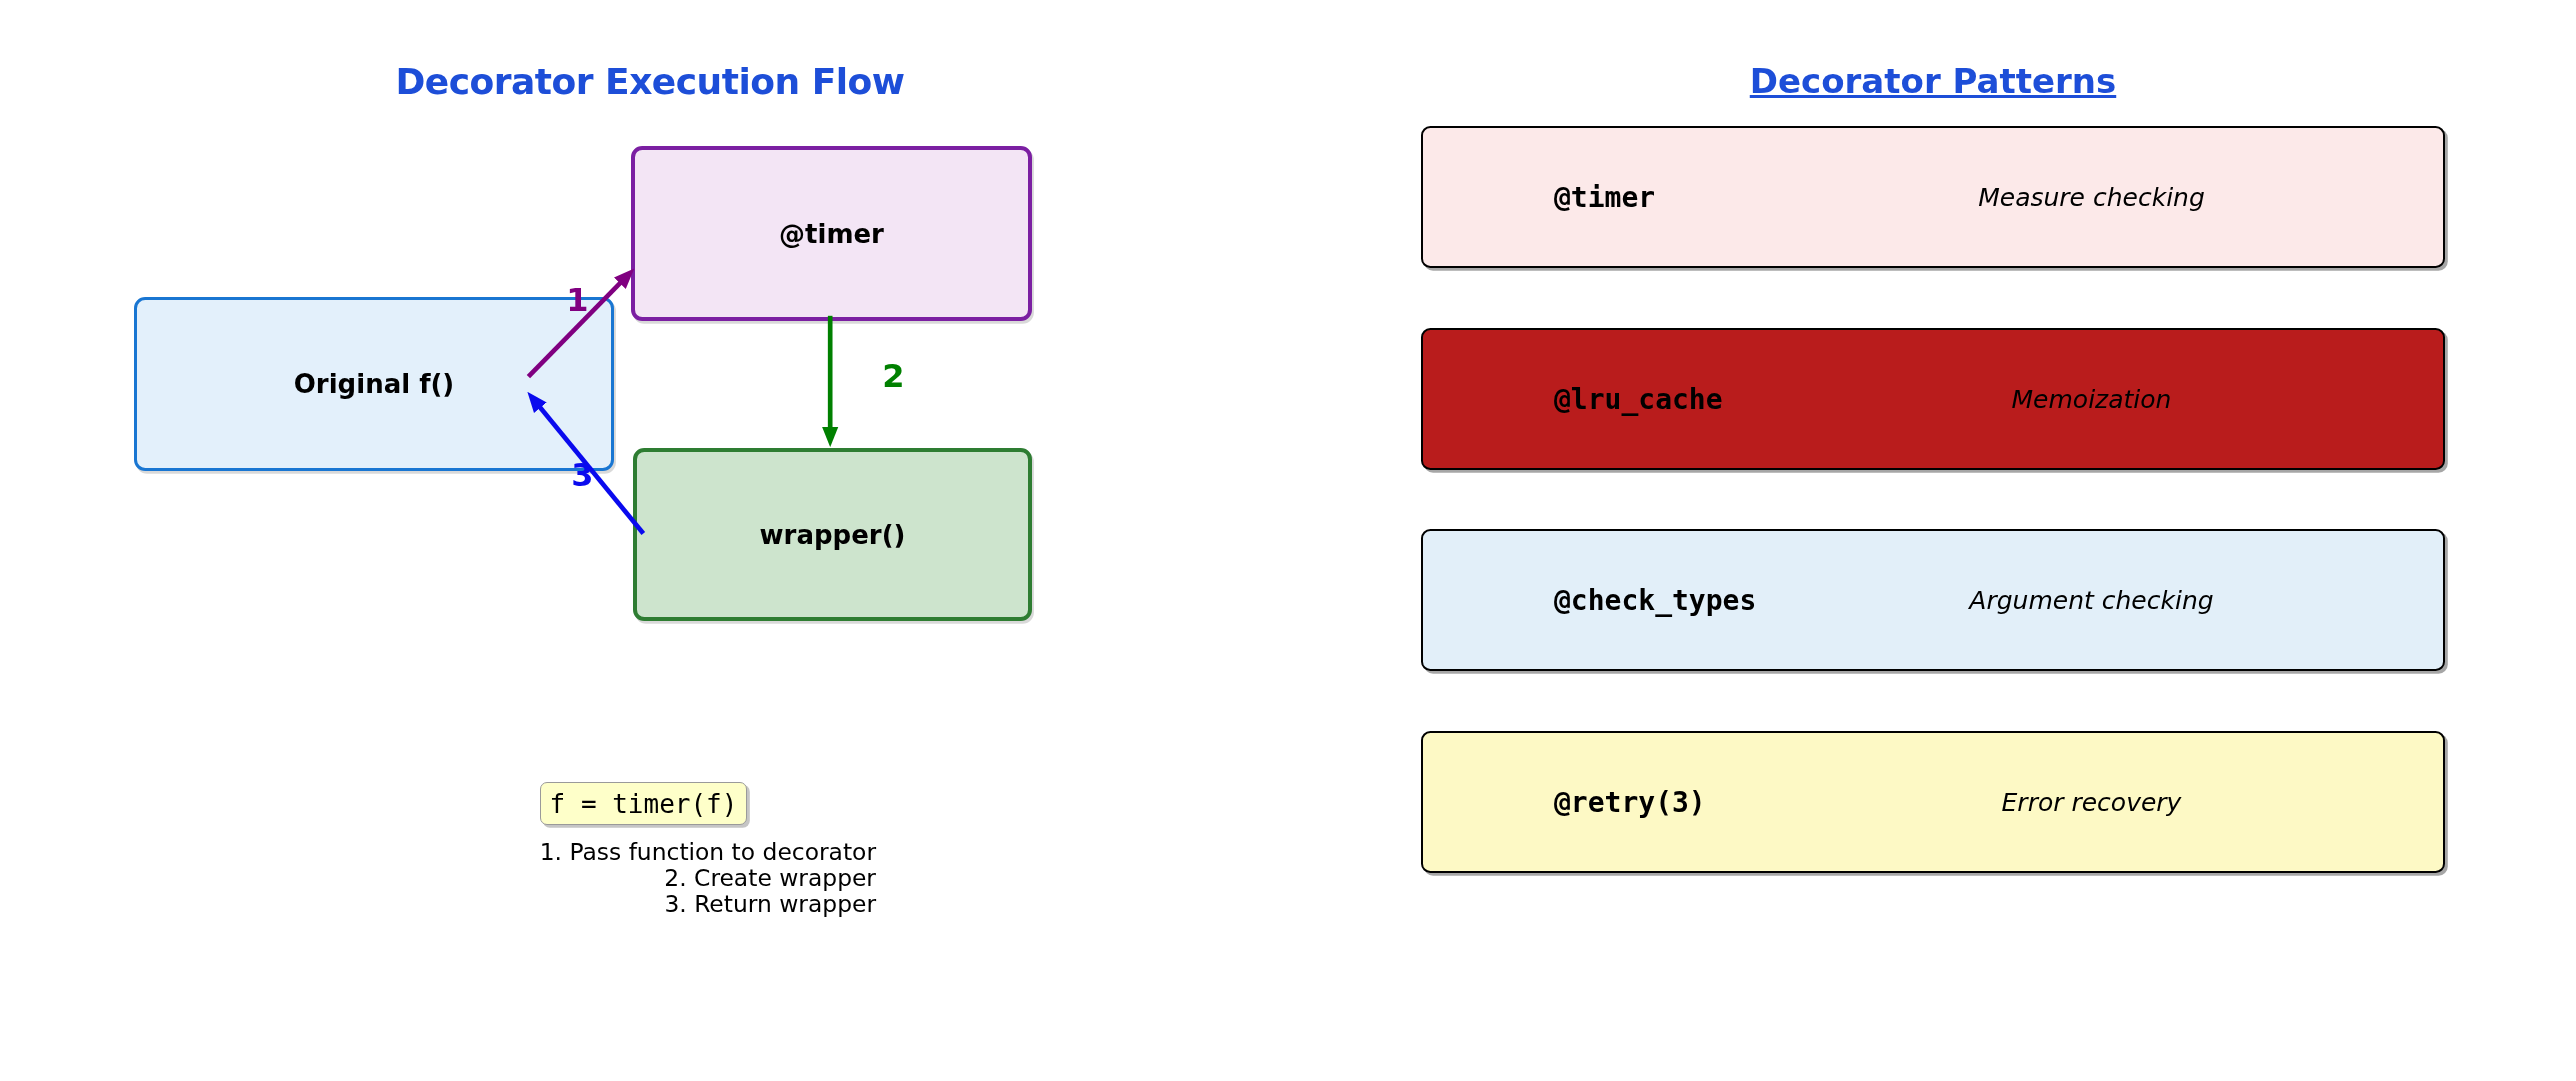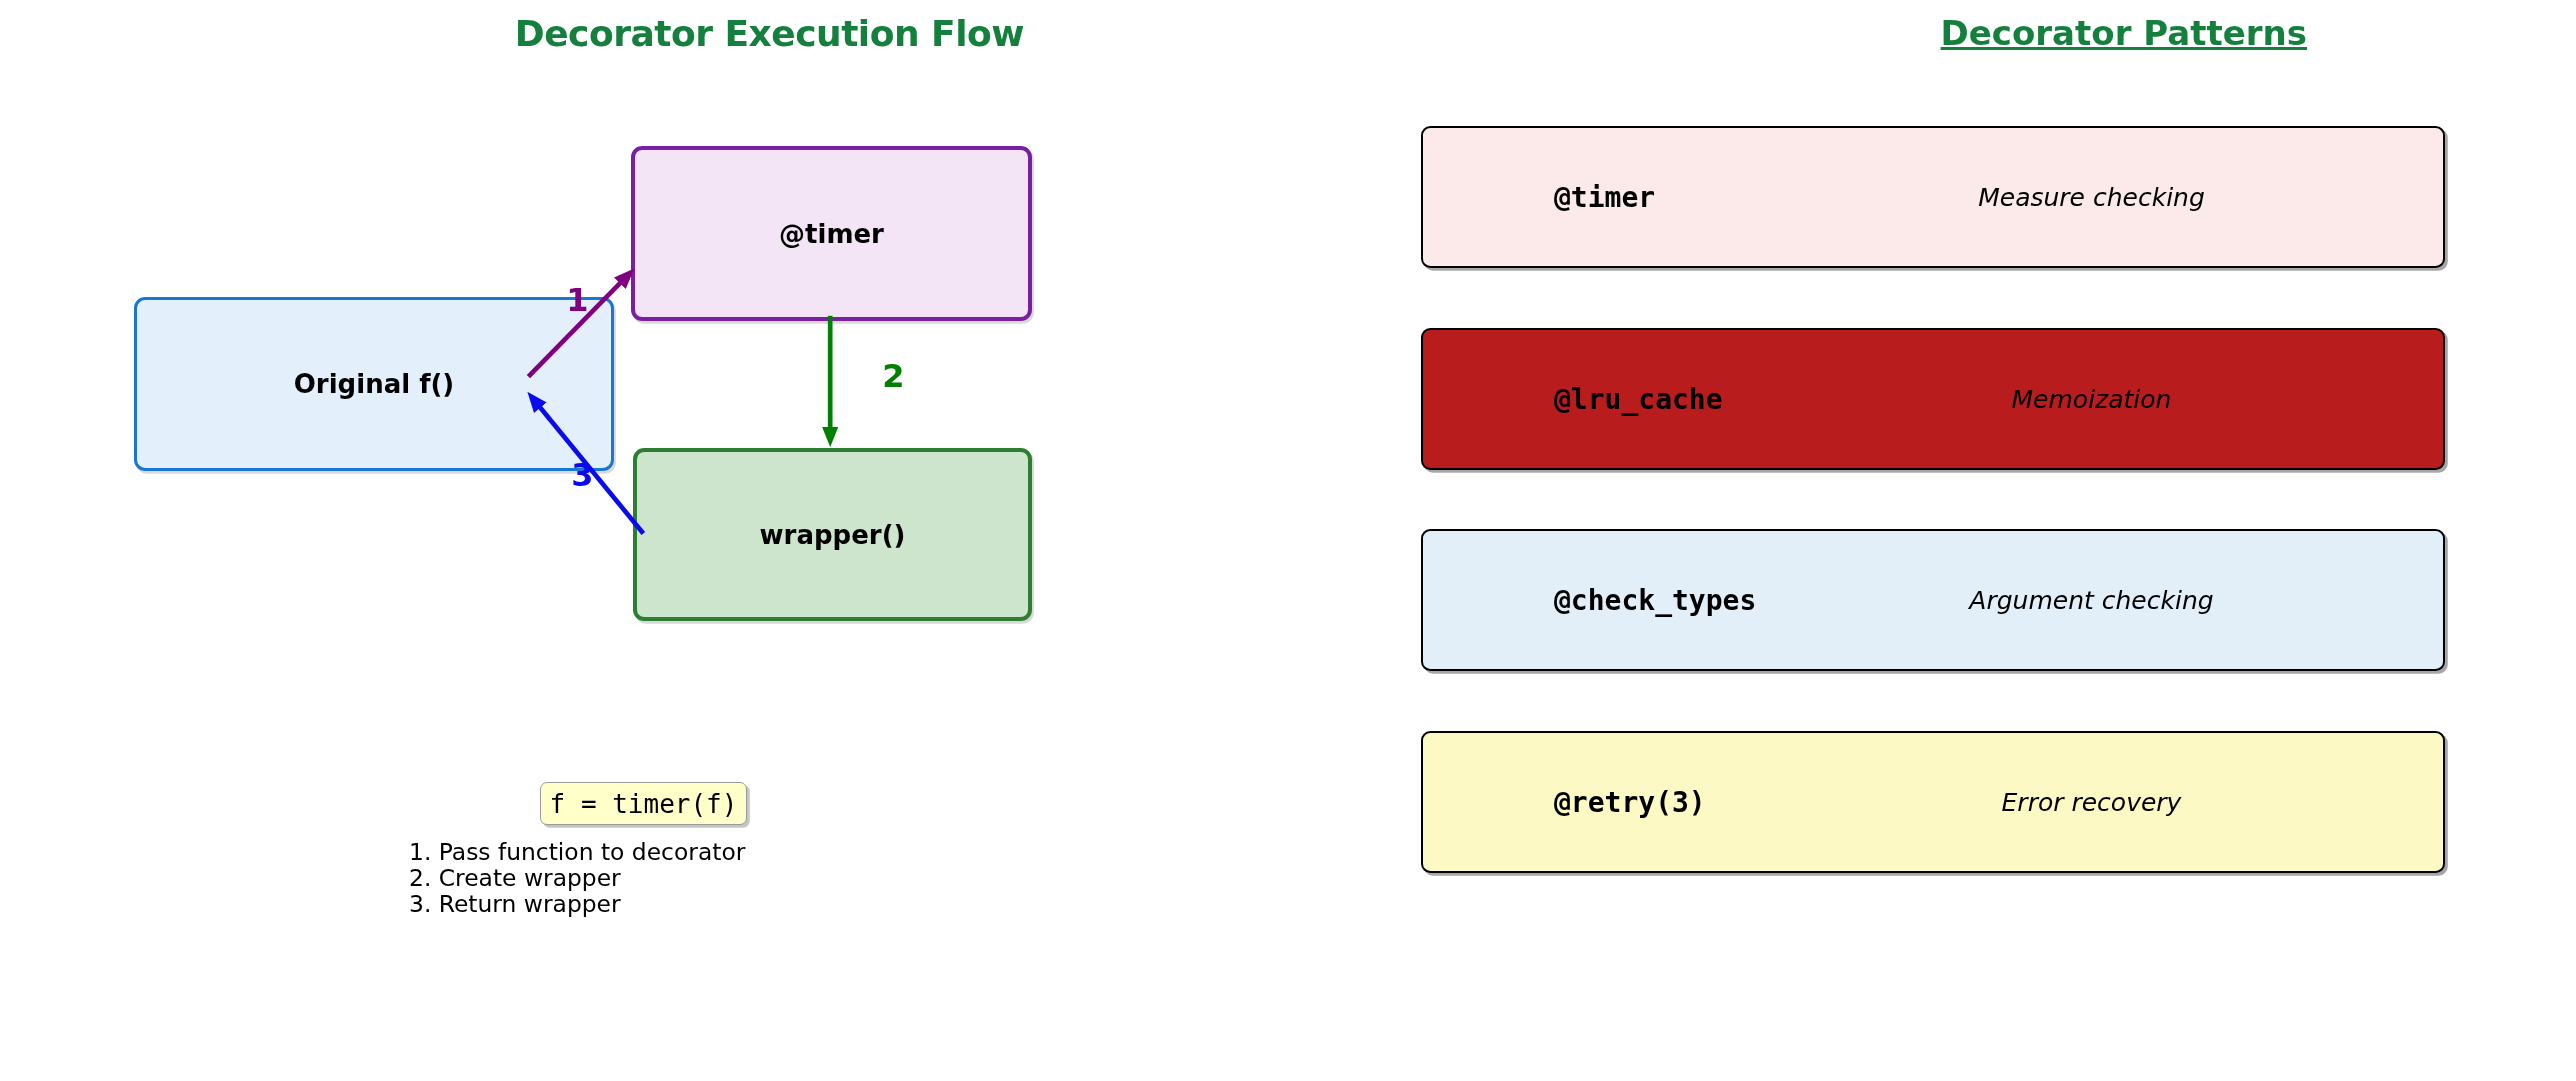--- a/index.html
+++ b/index.html
@@ -9,22 +9,23 @@
     background: #ffffff;
     font-family: "DejaVu Sans", sans-serif;
     color: #000;
     overflow: hidden;
   }
   .abs { position: absolute; }
 
   
   .panel-title {
     font-weight: bold;
-    text-align: right;
-    color: #15803d;
+    text-align: center;
+    color: #1d4ed8;
+    margin-top: 48px;
   }
   #left-title  { left: 276px;  top: 13px; width: 748px; font-size: 36px; letter-spacing: -0.5px; }
   #right-title { left: 1559px; top: 13px; width: 748px; font-size: 34px; text-decoration: underline; }
 
   
   .flow-node {
     display: flex; align-items: center; justify-content: center;
     font-weight: bold; font-size: 26px;
     border-radius: 11.2px;
     box-sizing: border-box;
@@ -50,21 +51,21 @@
     border: 1.9px solid #9A9A9A; border-radius: 7px;
     box-sizing: border-box;
     box-shadow: 2.8px 2.8px 0 rgba(140,140,140,0.5);
     font-family: "DejaVu Sans Mono", monospace;
     font-size: 26px; color: #000;
   }
 
   
   #steps-list {
     left: 409px; top: 839px; width: 467px;
-    text-align: left; font-size: 23.4px; line-height: 26px; color: #000;
+    text-align: right; font-size: 23.4px; line-height: 26px; color: #000;
   }
 
   
   .pattern-row {
     left: 1421px; width: 1024px; height: 142px;
     border: 2.8px solid #000;
     border-radius: 9.3px;
     box-sizing: border-box;
     box-shadow: 2.8px 2.8px 0 rgba(0,0,0,0.35);
   }

